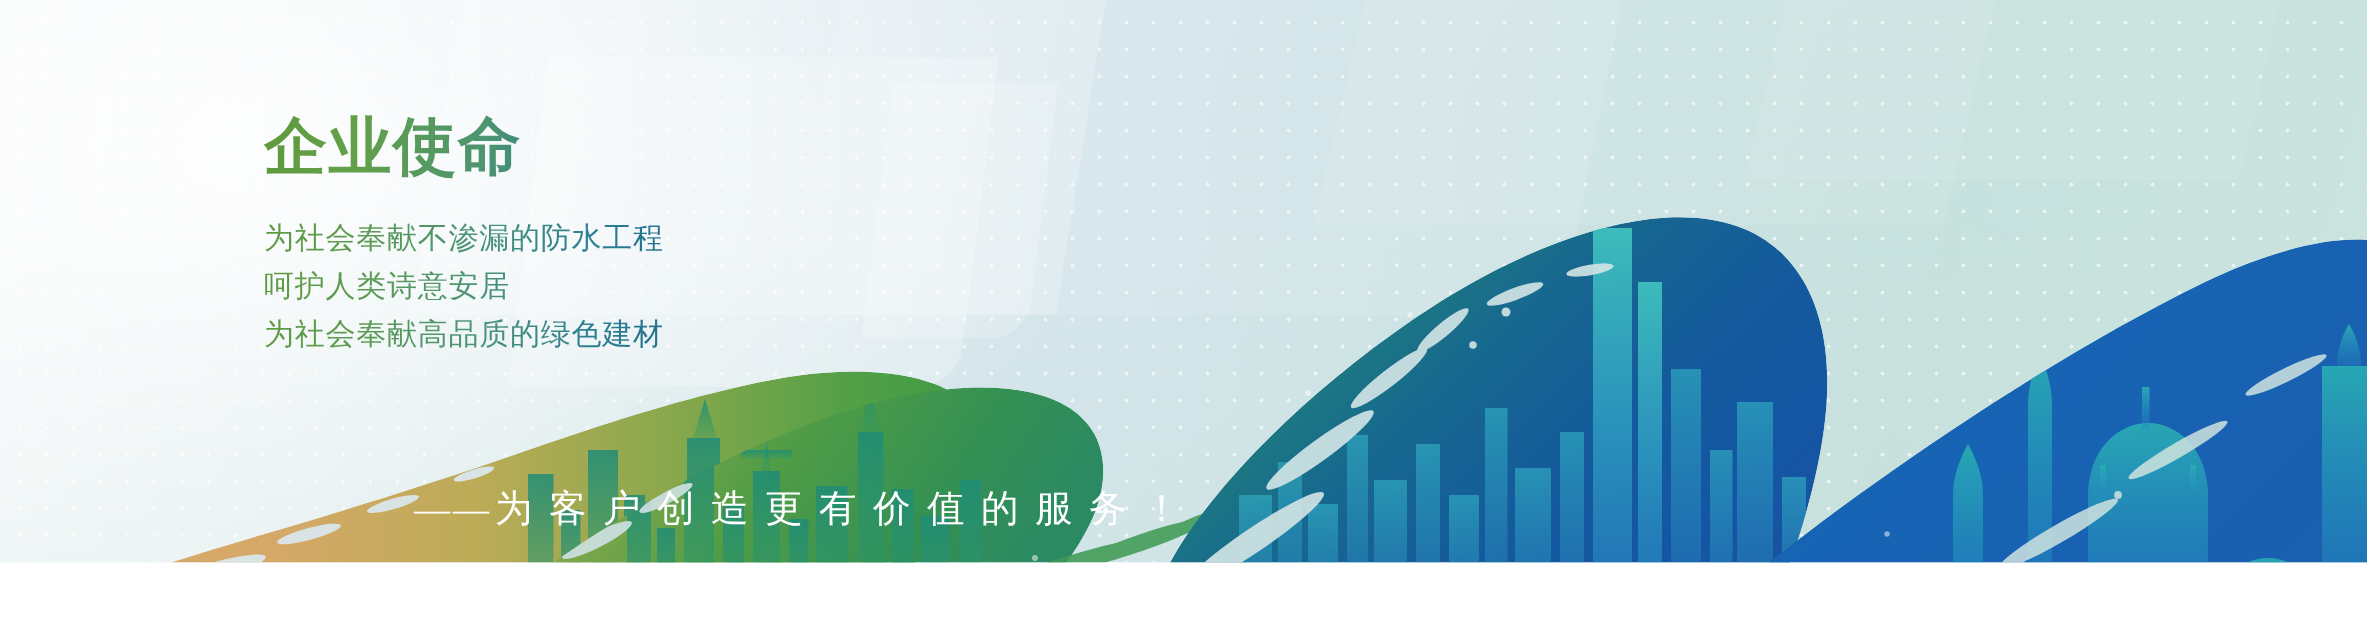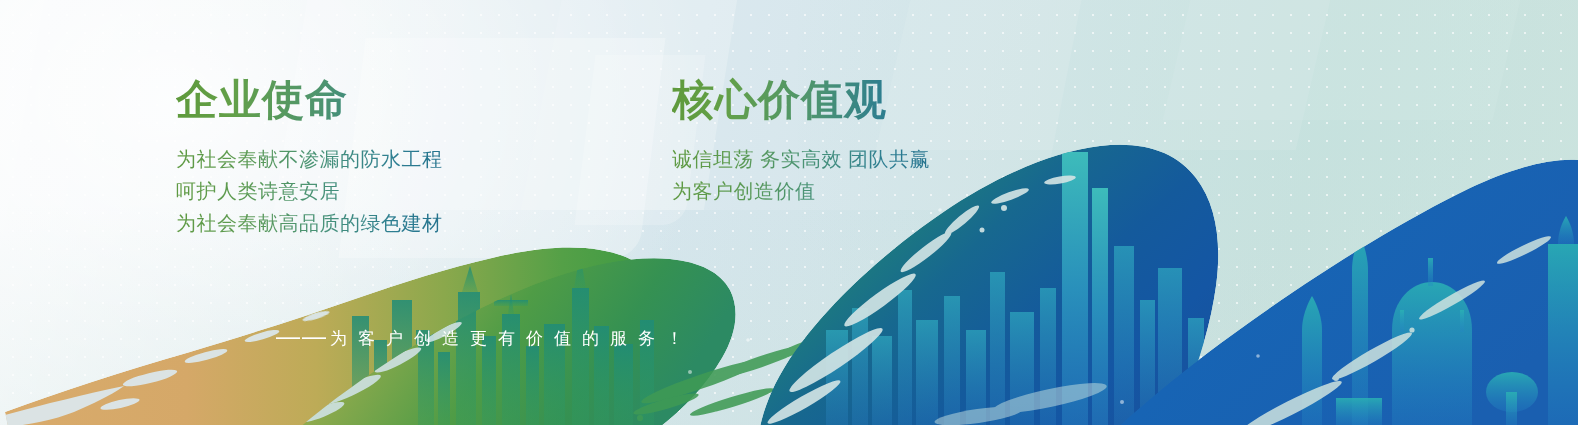--- a/index.html
+++ b/index.html
@@ -5,23 +5,24 @@
 <style>
   * { margin:0; padding:0; box-sizing:border-box; }
   html,body{ background:#ffffff; }
   body{
     font-family:"Liberation Sans","DejaVu Sans",sans-serif;
   }
 
   #banner{
     position:relative;
     width:1578px;
-    height:425px;
+    height:375px;
     overflow:hidden;
     background:linear-gradient(105deg,#eef3f6 0%,#e3edf1 18%,#d6e6ed 42%,#cfe3e6 62%,#c9e0dd 80%,#cfe4de 100%);
+    font-family:Liberation Serif, serif;
   }
 
   
   .wash{ position:absolute; pointer-events:none; }
 
   #wash-left{
     left:-60px; top:-80px; width:760px; height:600px;
     background:radial-gradient(ellipse at 30% 30%, rgba(255,255,255,.85) 0%, rgba(255,255,255,.35) 45%, rgba(255,255,255,0) 72%);
   }
   #wash-right{
@@ -136,21 +137,21 @@
     letter-spacing:11px;
     color:#ffffff;
   }
   #slogan-dash{
     font-size:24px;
     letter-spacing:2px;
     color:#ffffff;
     margin:0 2px 0 0;
   }
   #slogan-tagline{
-    font-size:17px;
+    font-size:25px;
     letter-spacing:11px;
     color:#ffffff;
   }
 </style>
 </head>
 <body>
 
 <div id="banner">
 
   <div class="wash" id="wash-left"></div>
@@ -409,24 +410,19 @@
     </g>
   </svg>
 
   <div class="col" id="col-mission">
     <div class="heading">企业使命</div>
     <div class="body-line">为社会奉献不渗漏的防水工程</div>
     <div class="body-line">呵护人类诗意安居</div>
     <div class="body-line">为社会奉献高品质的绿色建材</div>
   </div>
 
-  <div class="col" id="col-values">
-    <div class="heading">核心价值观</div>
-    <div class="body-line">诚信坦荡 务实高效 团队共赢</div>
-    <div class="body-line">为客户创造价值</div>
-  </div>
 
   <div id="slogan">
     <span id="slogan-dash">——</span>
     <span id="slogan-tagline">为客户创造更有价值的服务！</span>
   </div>
 
 </div>
 
 </body></html>

